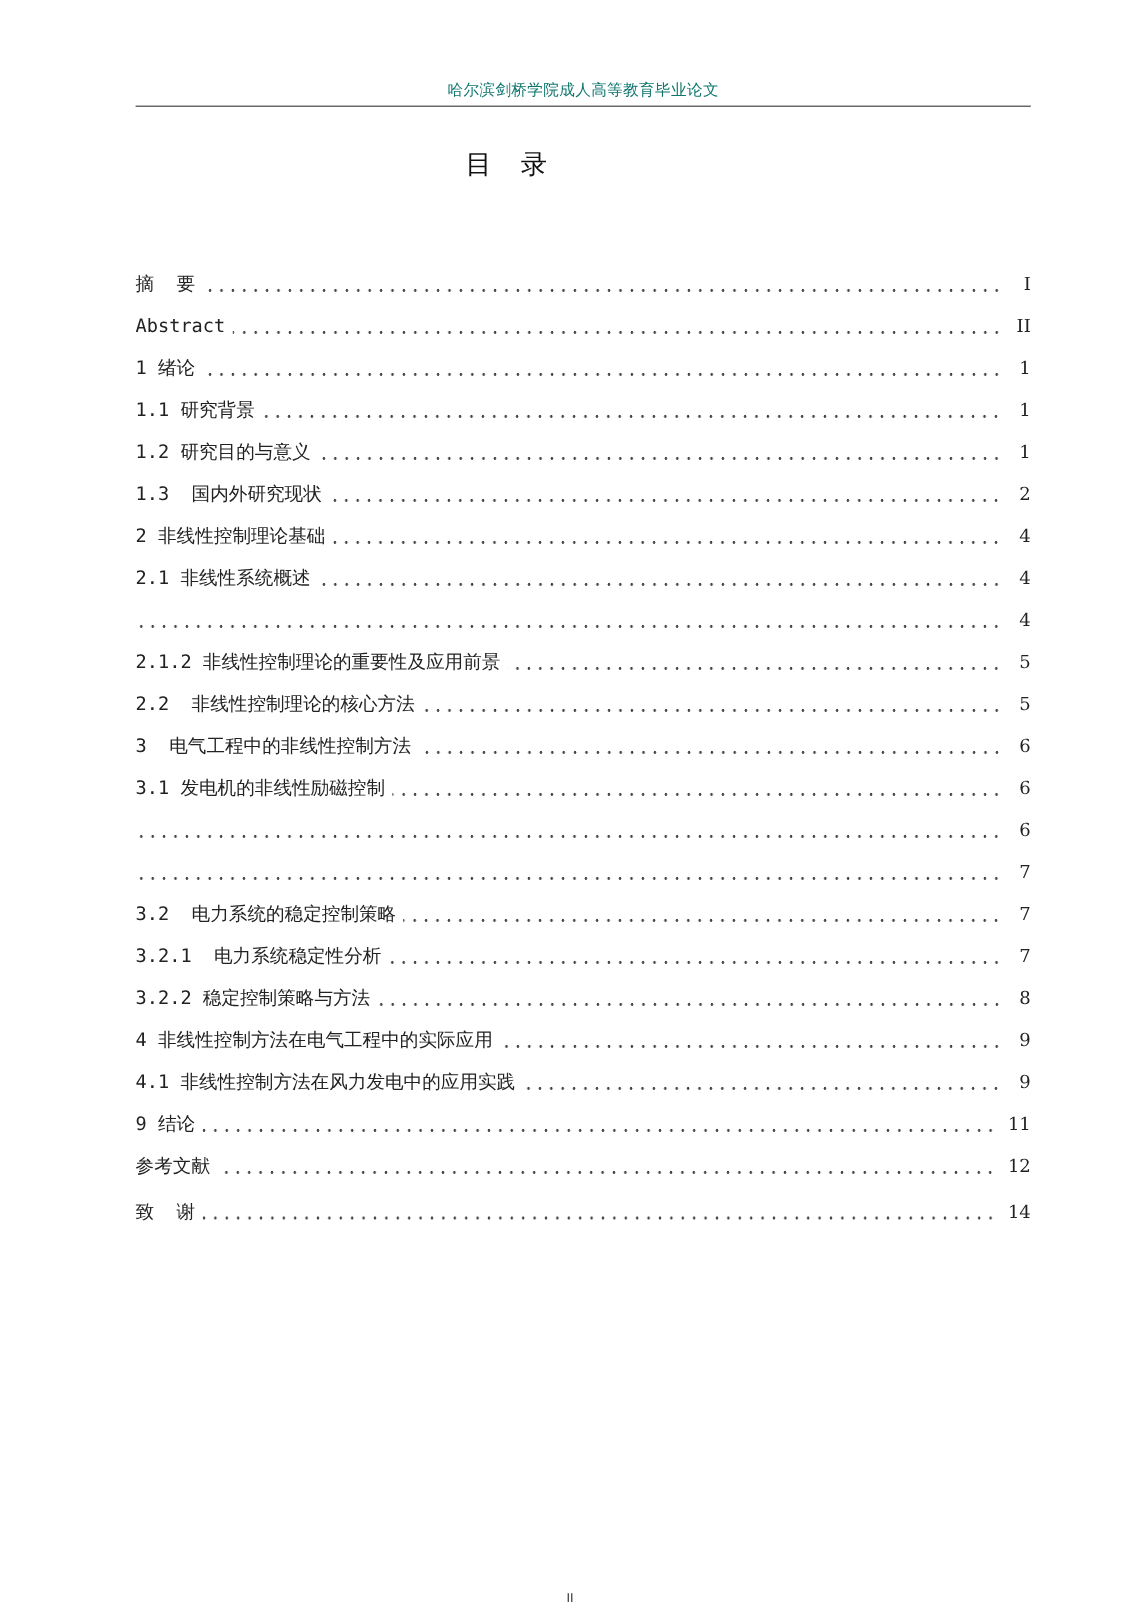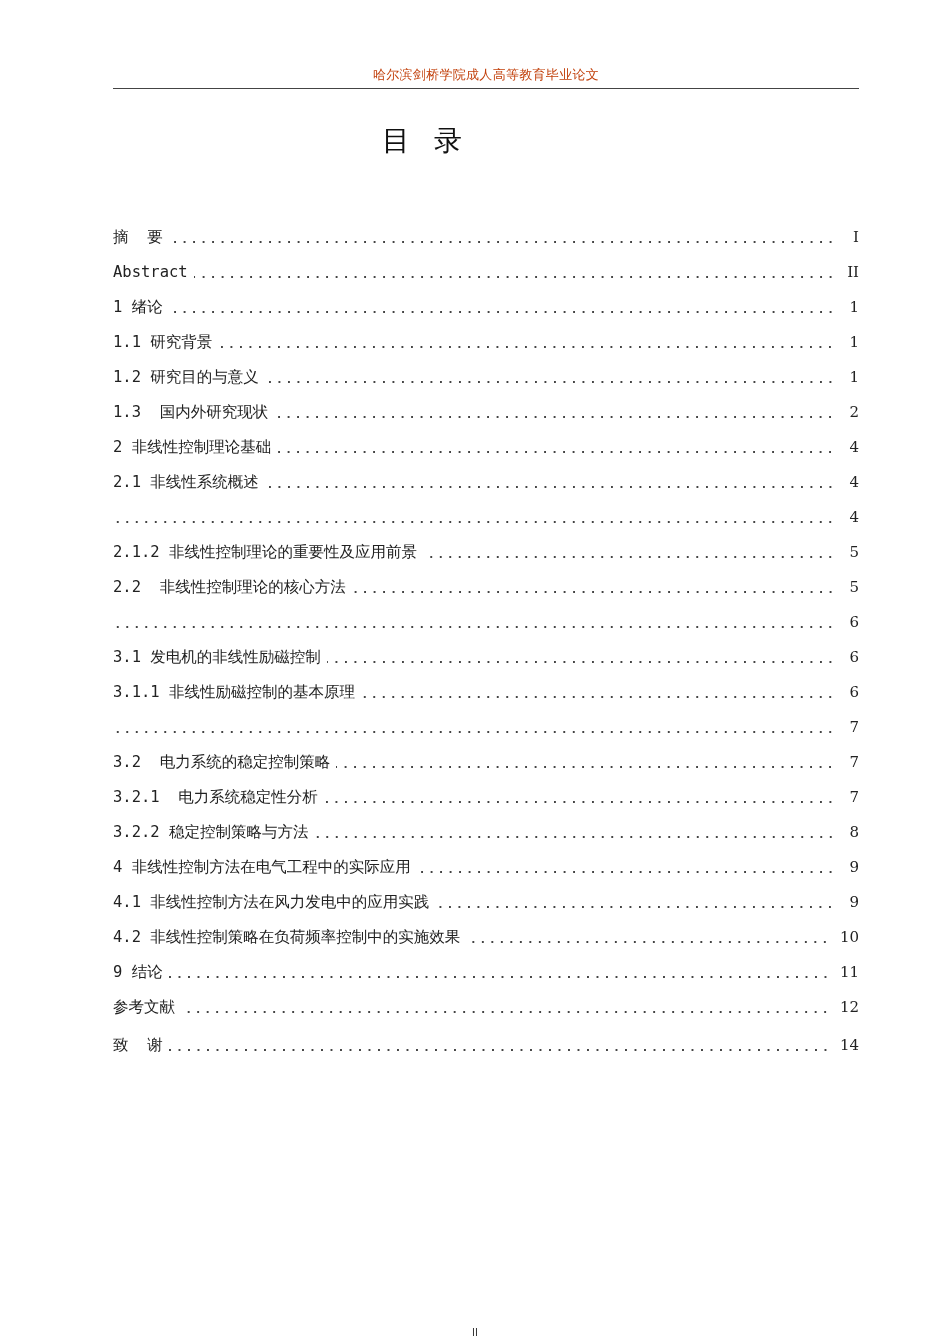--- a/index.html
+++ b/index.html
@@ -1,28 +1,28 @@
 <!DOCTYPE html>
 <html><head>
 <meta charset="utf-8">
 <style>
   html, body { margin: 0; padding: 0; background: #ffffff; }
   body { width: 950px; height: 1344px; position: relative; overflow: hidden; color: #1a1a1a; }
   .page-header {
     position: absolute; left: 113px; top: 66px; width: 746px;
-    text-align: center; font-family: "DejaVu Serif", serif; font-size: 13px; color: #c2410c;
+    text-align: center; font-family: "DejaVu Serif", serif; font-size: 13px; color: #0f766e;
     letter-spacing: 0.3px;
   }
   .header-rule {
     position: absolute; left: 113px; top: 88px; width: 746px; height: 0;
     border-top: 1px solid #444;
   }
   .toc-title {
     position: absolute; left: 0; top: 122px; width: 856px; text-align: center;
-    font-family: "DejaVu Sans", sans-serif; font-size: 28px; color: #111;
+    font-family: "DejaVu Sans", sans-serif; font-size: 22px; color: #111;
     letter-spacing: 24px; padding-left: 12px; box-sizing: border-box;
   }
   .toc-list { position: absolute; left: 113px; top: 226px; width: 746px; margin: 0; padding: 0; list-style: none; }
   .toc-row {
     height: 35px; display: flex; align-items: flex-start;
     font-family: "DejaVu Sans Mono", monospace; font-size: 15.5px; line-height: 22px; color: #222; justify-content: flex-end;
   }
   .toc-row.last { margin-top: 3px; }
   .toc-label { white-space: pre; flex: 0 0 auto; padding-right: 6px; }
   .toc-leader {
@@ -96,30 +96,30 @@
       <span class="toc-label">2.1.2 非线性控制理论的重要性及应用前景</span>
       <span class="toc-leader"></span>
       <span class="toc-page">5</span>
     </li>
   <li class="toc-row">
       <span class="toc-label">2.2  非线性控制理论的核心方法</span>
       <span class="toc-leader"></span>
       <span class="toc-page">5</span>
     </li>
   <li class="toc-row">
+      <span class="toc-label">3  电气工程中的非线性控制方法</span>
       <span class="toc-leader"></span>
       <span class="toc-page">6</span>
     </li>
   <li class="toc-row">
       <span class="toc-label">3.1 发电机的非线性励磁控制</span>
       <span class="toc-leader"></span>
       <span class="toc-page">6</span>
     </li>
   <li class="toc-row">
-      <span class="toc-label">3.1.1 非线性励磁控制的基本原理</span>
       <span class="toc-leader"></span>
       <span class="toc-page">6</span>
     </li>
   <li class="toc-row">
       <span class="toc-leader"></span>
       <span class="toc-page">7</span>
     </li>
   <li class="toc-row">
       <span class="toc-label">3.2  电力系统的稳定控制策略</span>
       <span class="toc-leader"></span>
@@ -139,25 +139,20 @@
       <span class="toc-label">4 非线性控制方法在电气工程中的实际应用</span>
       <span class="toc-leader"></span>
       <span class="toc-page">9</span>
     </li>
   <li class="toc-row">
       <span class="toc-label">4.1 非线性控制方法在风力发电中的应用实践</span>
       <span class="toc-leader"></span>
       <span class="toc-page">9</span>
     </li>
   <li class="toc-row">
-      <span class="toc-label">4.2 非线性控制策略在负荷频率控制中的实施效果</span>
-      <span class="toc-leader"></span>
-      <span class="toc-page">10</span>
-    </li>
-  <li class="toc-row">
       <span class="toc-label">9 结论</span>
       <span class="toc-leader"></span>
       <span class="toc-page">11</span>
     </li>
   <li class="toc-row">
       <span class="toc-label">参考文献</span>
       <span class="toc-leader"></span>
       <span class="toc-page">12</span>
     </li>
   <li class="toc-row last">

